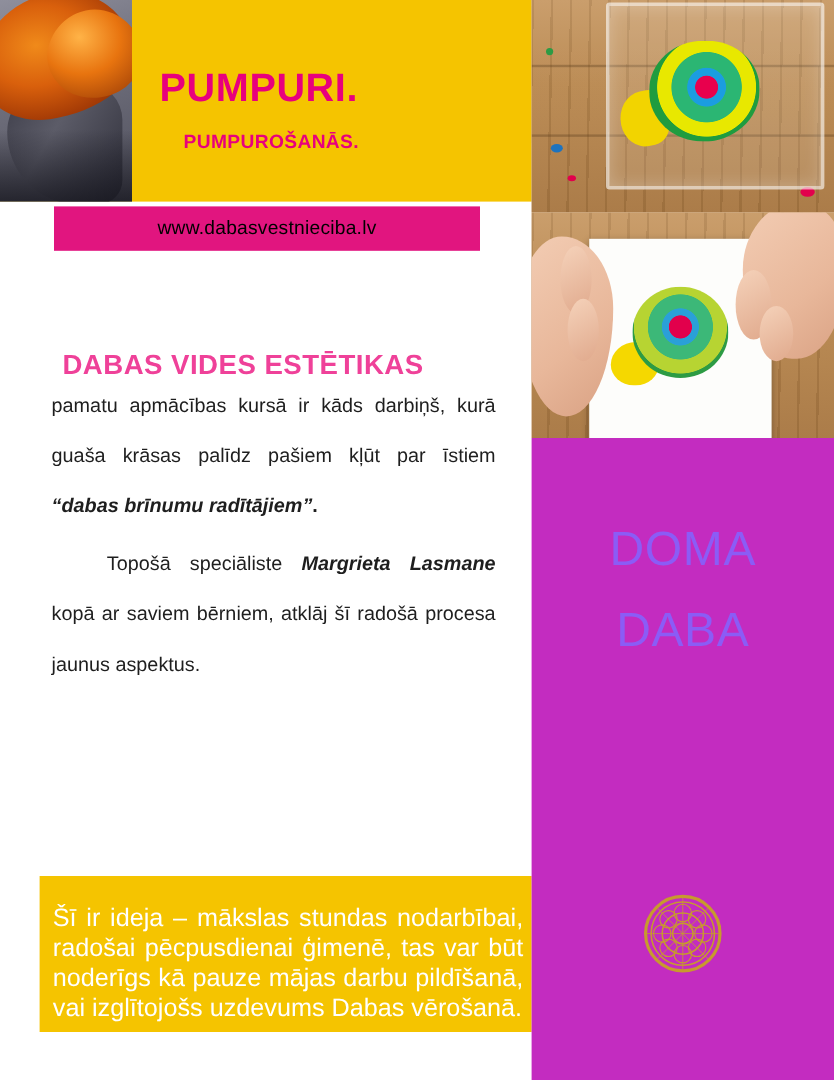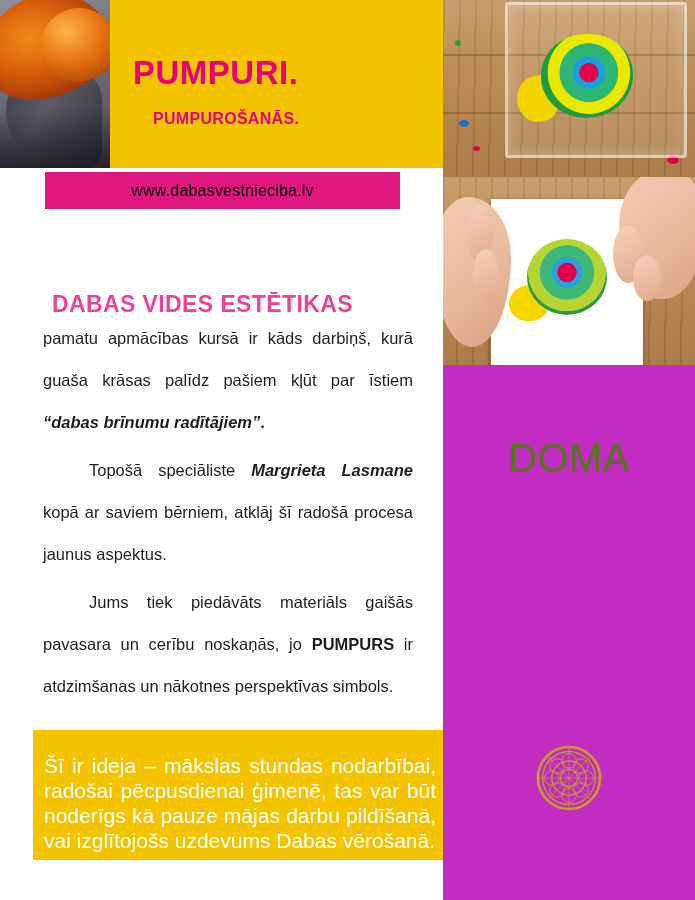--- a/index.html
+++ b/index.html
@@ -282,21 +282,21 @@
     width: 252px; height: 535px;
     background: #c32cc0;
   }
   .words {
     position: absolute;
     left: 0; top: 425px;
     width: 252px;
     text-align: center;
   }
   .words div {
-    color: #4d7c0f;
+    color: #8b5cf6;
     font-size: 40px;
     line-height: 67px;
     letter-spacing: 0.5px;
     font-weight: normal;
   }
   .logo-mandala {
     position: absolute;
     left: 93px; top: 745px;
     width: 66px; height: 66px;
   }
@@ -322,21 +322,20 @@
 
     <div class="url-band">
       <span class="url-text">www.dabasvestnieciba.lv</span>
     </div>
 
     <div class="section-heading">DABAS VIDES ESTĒTIKAS</div>
 
     <div class="body-block">
       <p><span>pamatu apmācības kursā ir kāds darbiņš, kurā guaša krāsas palīdz pašiem kļūt par īstiem </span><span class="bi">“dabas brīnumu radītājiem”</span><span class="b">.</span></p>
       <p class="indent"><span>Topošā speciāliste </span><span class="bi">Margrieta Lasmane</span><span> kopā ar saviem bērniem, atklāj šī radošā procesa jaunus aspektus.</span></p>
-      <p class="indent"><span>Jums tiek piedāvāts materiāls gaišās pavasara un cerību noskaņās, jo </span><span class="b">PUMPURS</span><span> ir atdzimšanas un nākotnes perspektīvas simbols.</span></p>
     </div>
 
     <div class="note-box"></div>
     <div class="note-text">Šī ir ideja – mākslas stundas nodarbībai, radošai pēcpusdienai ģimenē, tas var būt noderīgs kā pauze mājas darbu pildīšanā, vai izglītojošs uzdevums Dabas vērošanā.</div>
   </div>
 
   <div class="right-col">
 
     <div class="photo-top">
       <div class="wood"></div>
@@ -363,20 +362,21 @@
       <div class="hand hand-right">
         <div class="finger" style="left:-6px; top:56px; width:30px; height:58px;"></div>
         <div class="finger" style="left:14px; top:86px; width:28px; height:46px;"></div>
       </div>
     </div>
 
     <div class="purple-block"></div>
 
     <div class="words">
       <div>DOMA</div>
+      <div>DABA</div>
     </div>
 
     <svg class="logo-mandala" viewBox="0 0 100 100">
       <circle cx="50" cy="50" r="47" fill="none" stroke="#c79a2e" stroke-width="4"></circle>
       <circle cx="50" cy="50" r="40" fill="none" stroke="#c79a2e" stroke-width="2"></circle>
       <circle cx="50" cy="50" r="26" fill="none" stroke="#c79a2e" stroke-width="2"></circle>
       <circle cx="50" cy="50" r="13" fill="none" stroke="#c79a2e" stroke-width="2"></circle>
       <g stroke="#c79a2e" stroke-width="1.4" fill="none">
         <circle cx="50" cy="24" r="11"></circle>
         <circle cx="50" cy="76" r="11"></circle>

